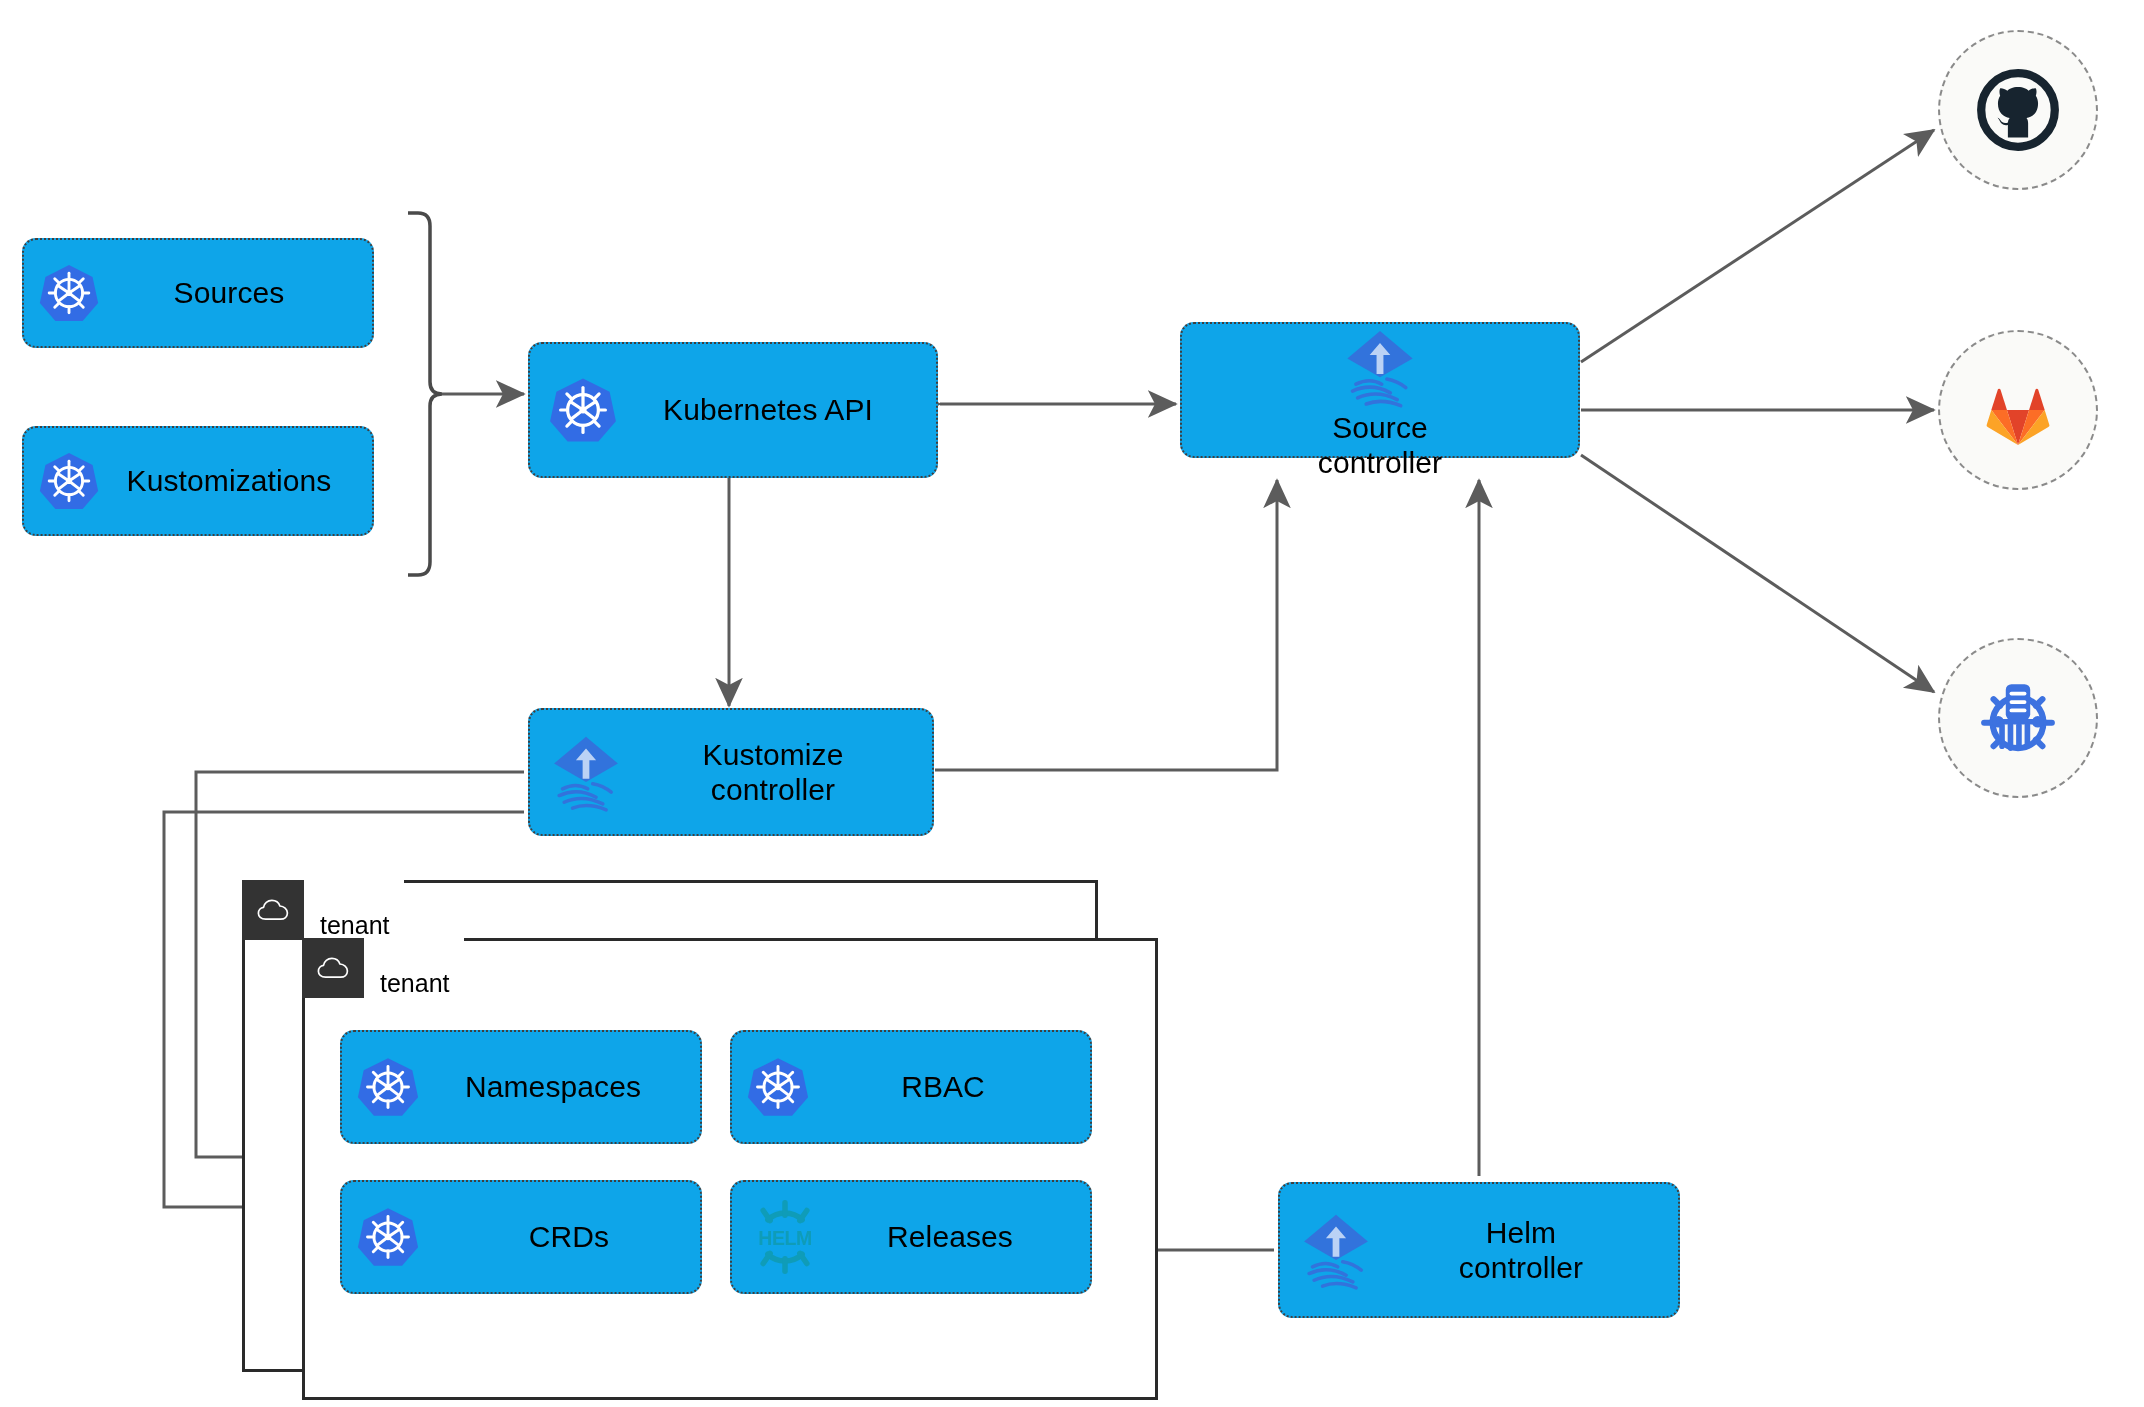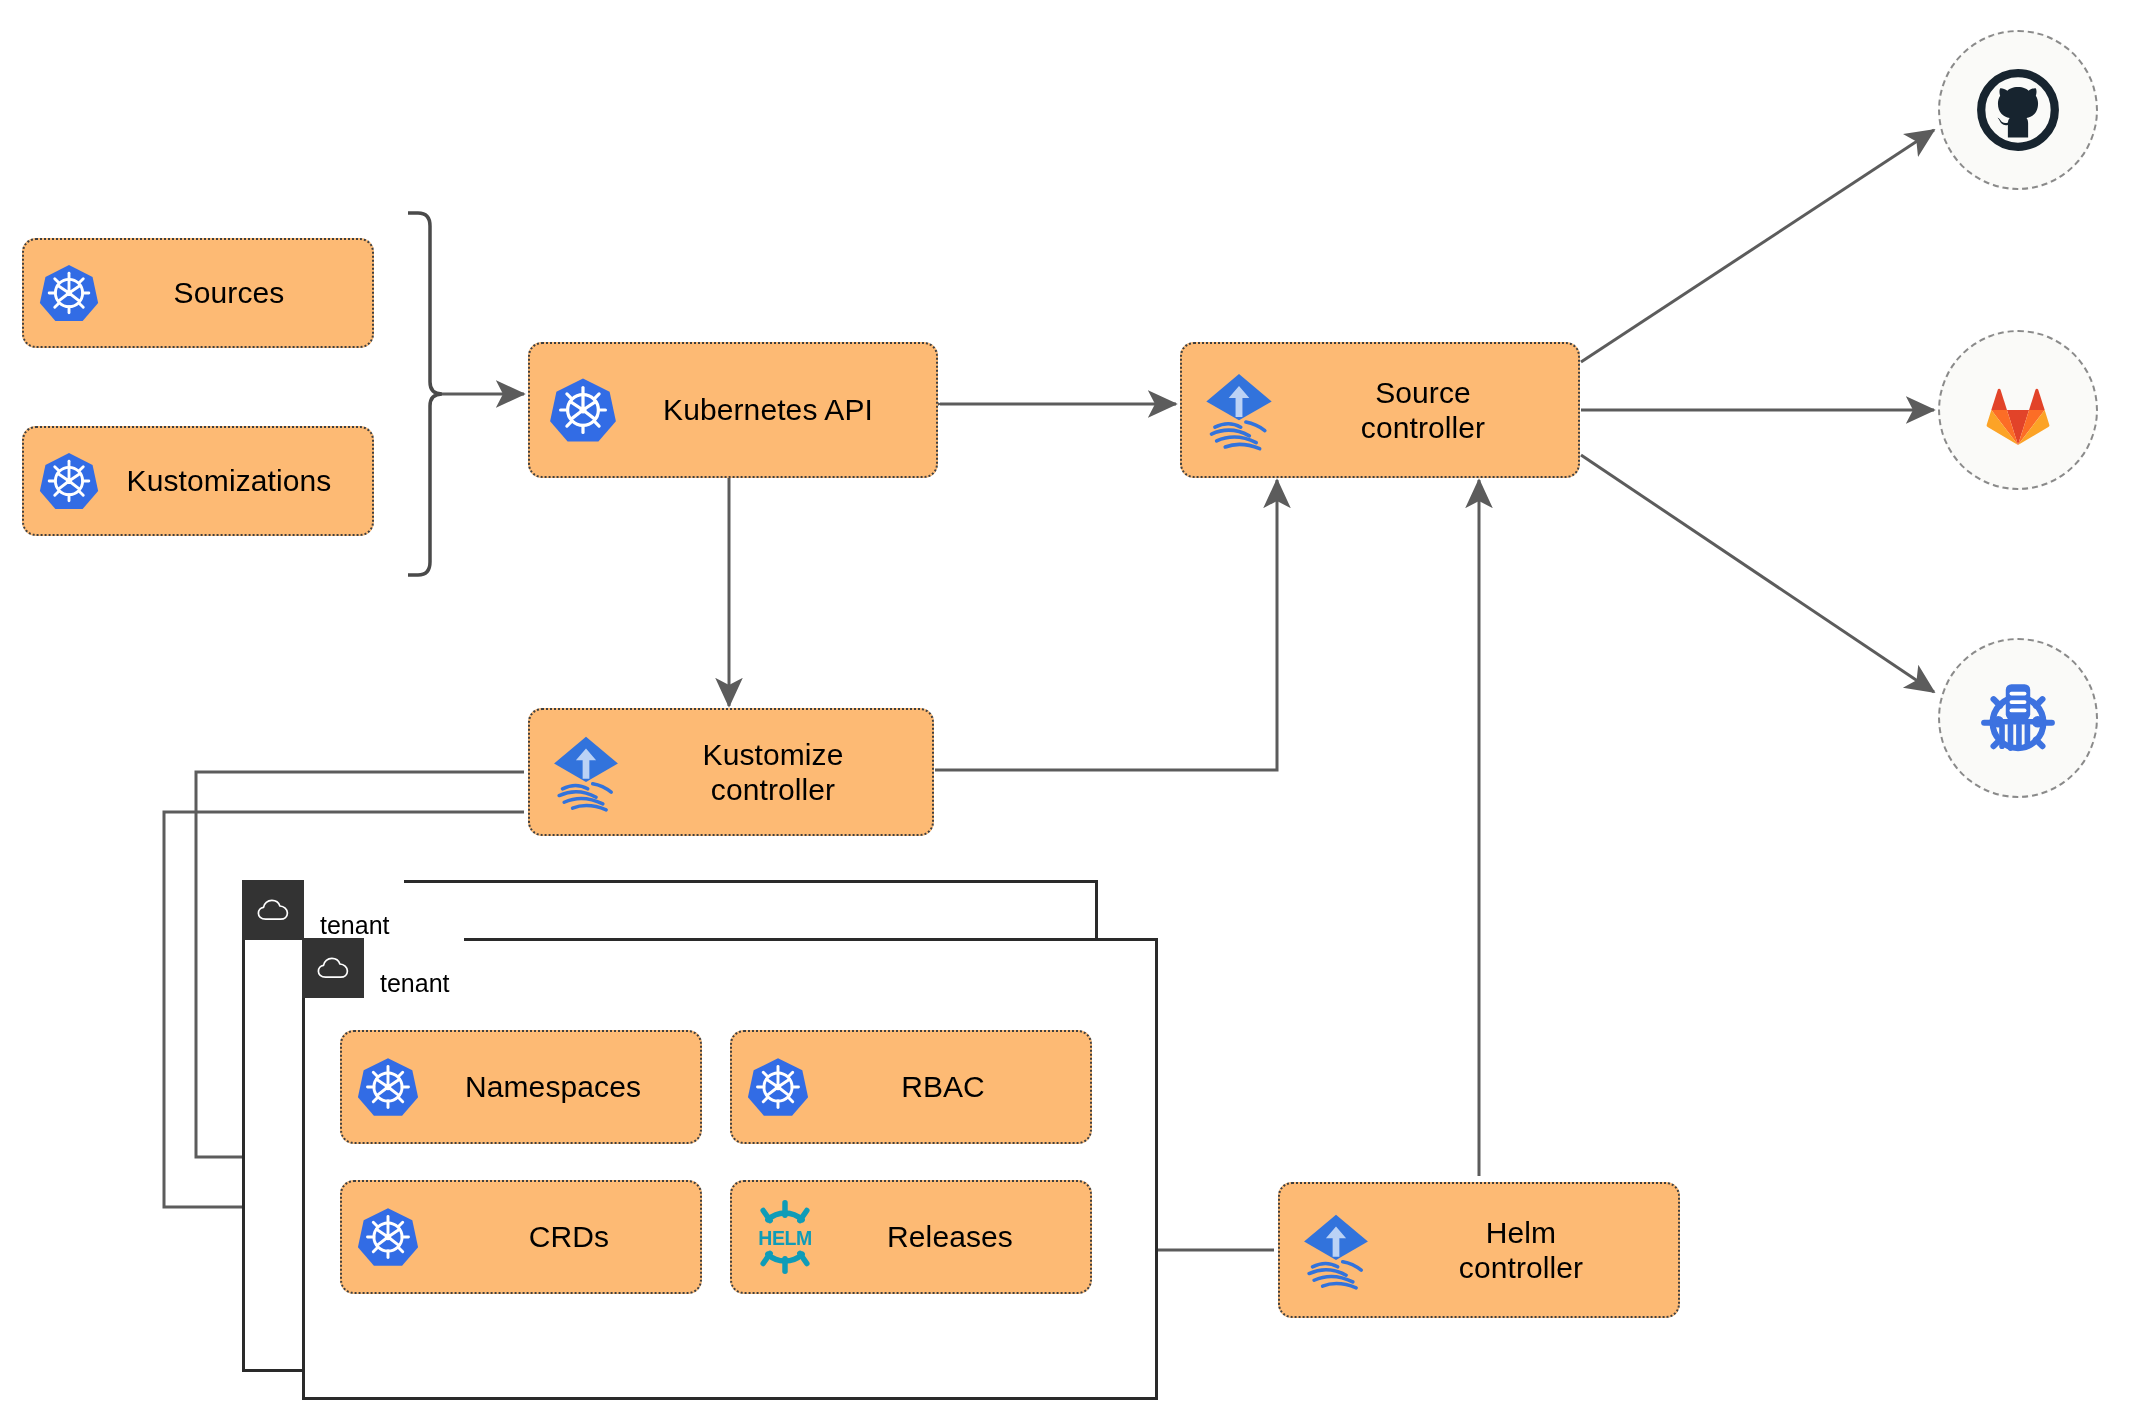--- a/index.html
+++ b/index.html
@@ -11,21 +11,21 @@
   #canvas {
     position: relative;
     width: 2144px;
     height: 1407px;
     background: #ffffff;
     overflow: hidden;
   }
   
   .node {
     position: absolute;
-    background: #fdba74;
+    background: #0ea5e9;
     border: 2px dotted #3f3f3f;
     border-radius: 14px;
     display: flex;
     align-items: center;
     z-index: 5;
   }
   .node .label {
     flex: 1;
     text-align: center;
     font-size: 30px;
@@ -216,21 +216,21 @@
           <line x1="50" y1="50" x2="67" y2="63"></line>
             <line x1="50" y1="50" x2="33" y2="63"></line>
           <line x1="50" y1="50" x2="32" y2="38"></line>
         </g>
         <circle cx="50" cy="50" r="5" fill="#ffffff"></circle>
       </svg>
     </span>
     <span class="label">Kubernetes API</span>
   </div>
 
-  <div class="node" style="left:1180px; top:342px; width:400px; height:136px; padding:0 14px;">
+  <div class="node" style="left:1180px; top:322px; width:400px; height:136px; padding:0 14px;flex-direction:column;">
     <span class="ico">
       <svg width="86" height="86" viewBox="0 0 100 100">
         <path d="M50 8 L88 40 L50 62 L12 40 Z" fill="#3273DC"></path>
         <path d="M50 22 L62 36 L54 36 L54 58 L46 58 L46 36 L38 36 Z" fill="#BBD2F5"></path>
         <g stroke="#3273DC" stroke-width="4.2" fill="none" stroke-linecap="round">
           <path d="M22 70 Q38 62 52 70"></path>
           <path d="M18 78 Q40 68 62 80"></path>
           <path d="M24 86 Q46 76 70 88"></path>
           <path d="M34 93 Q52 86 74 95"></path>
           <path d="M58 64 Q70 66 80 74"></path>

